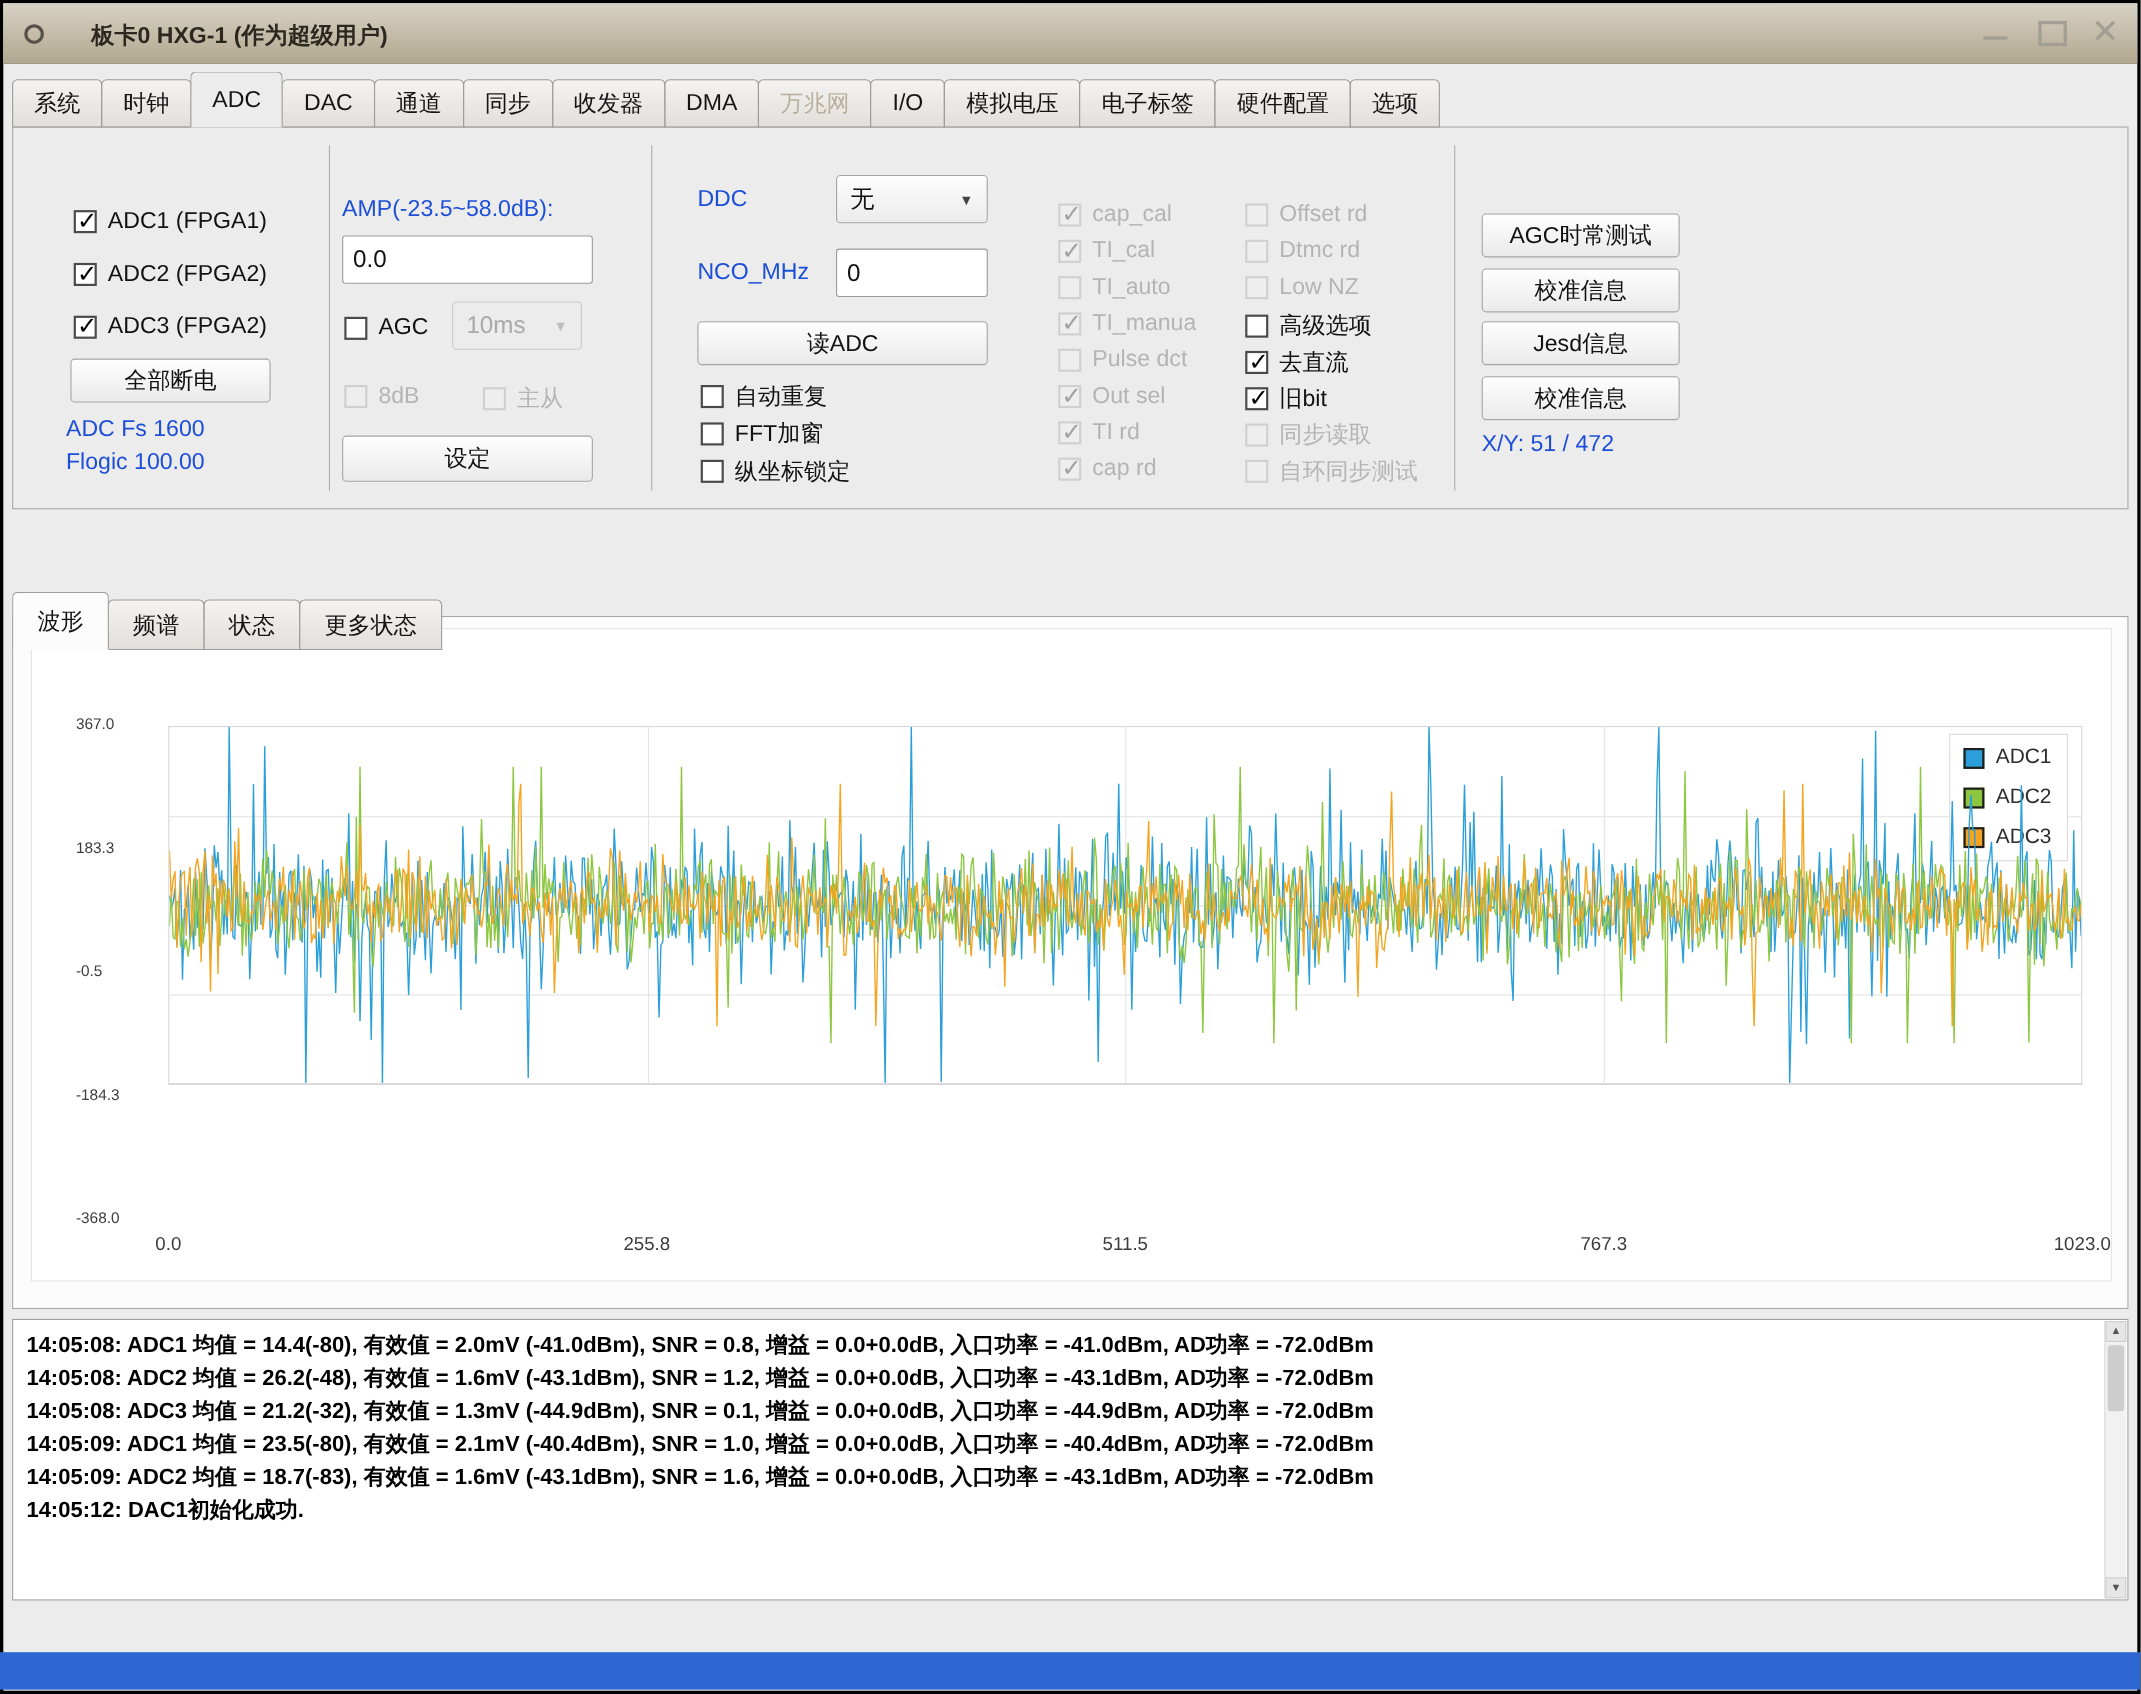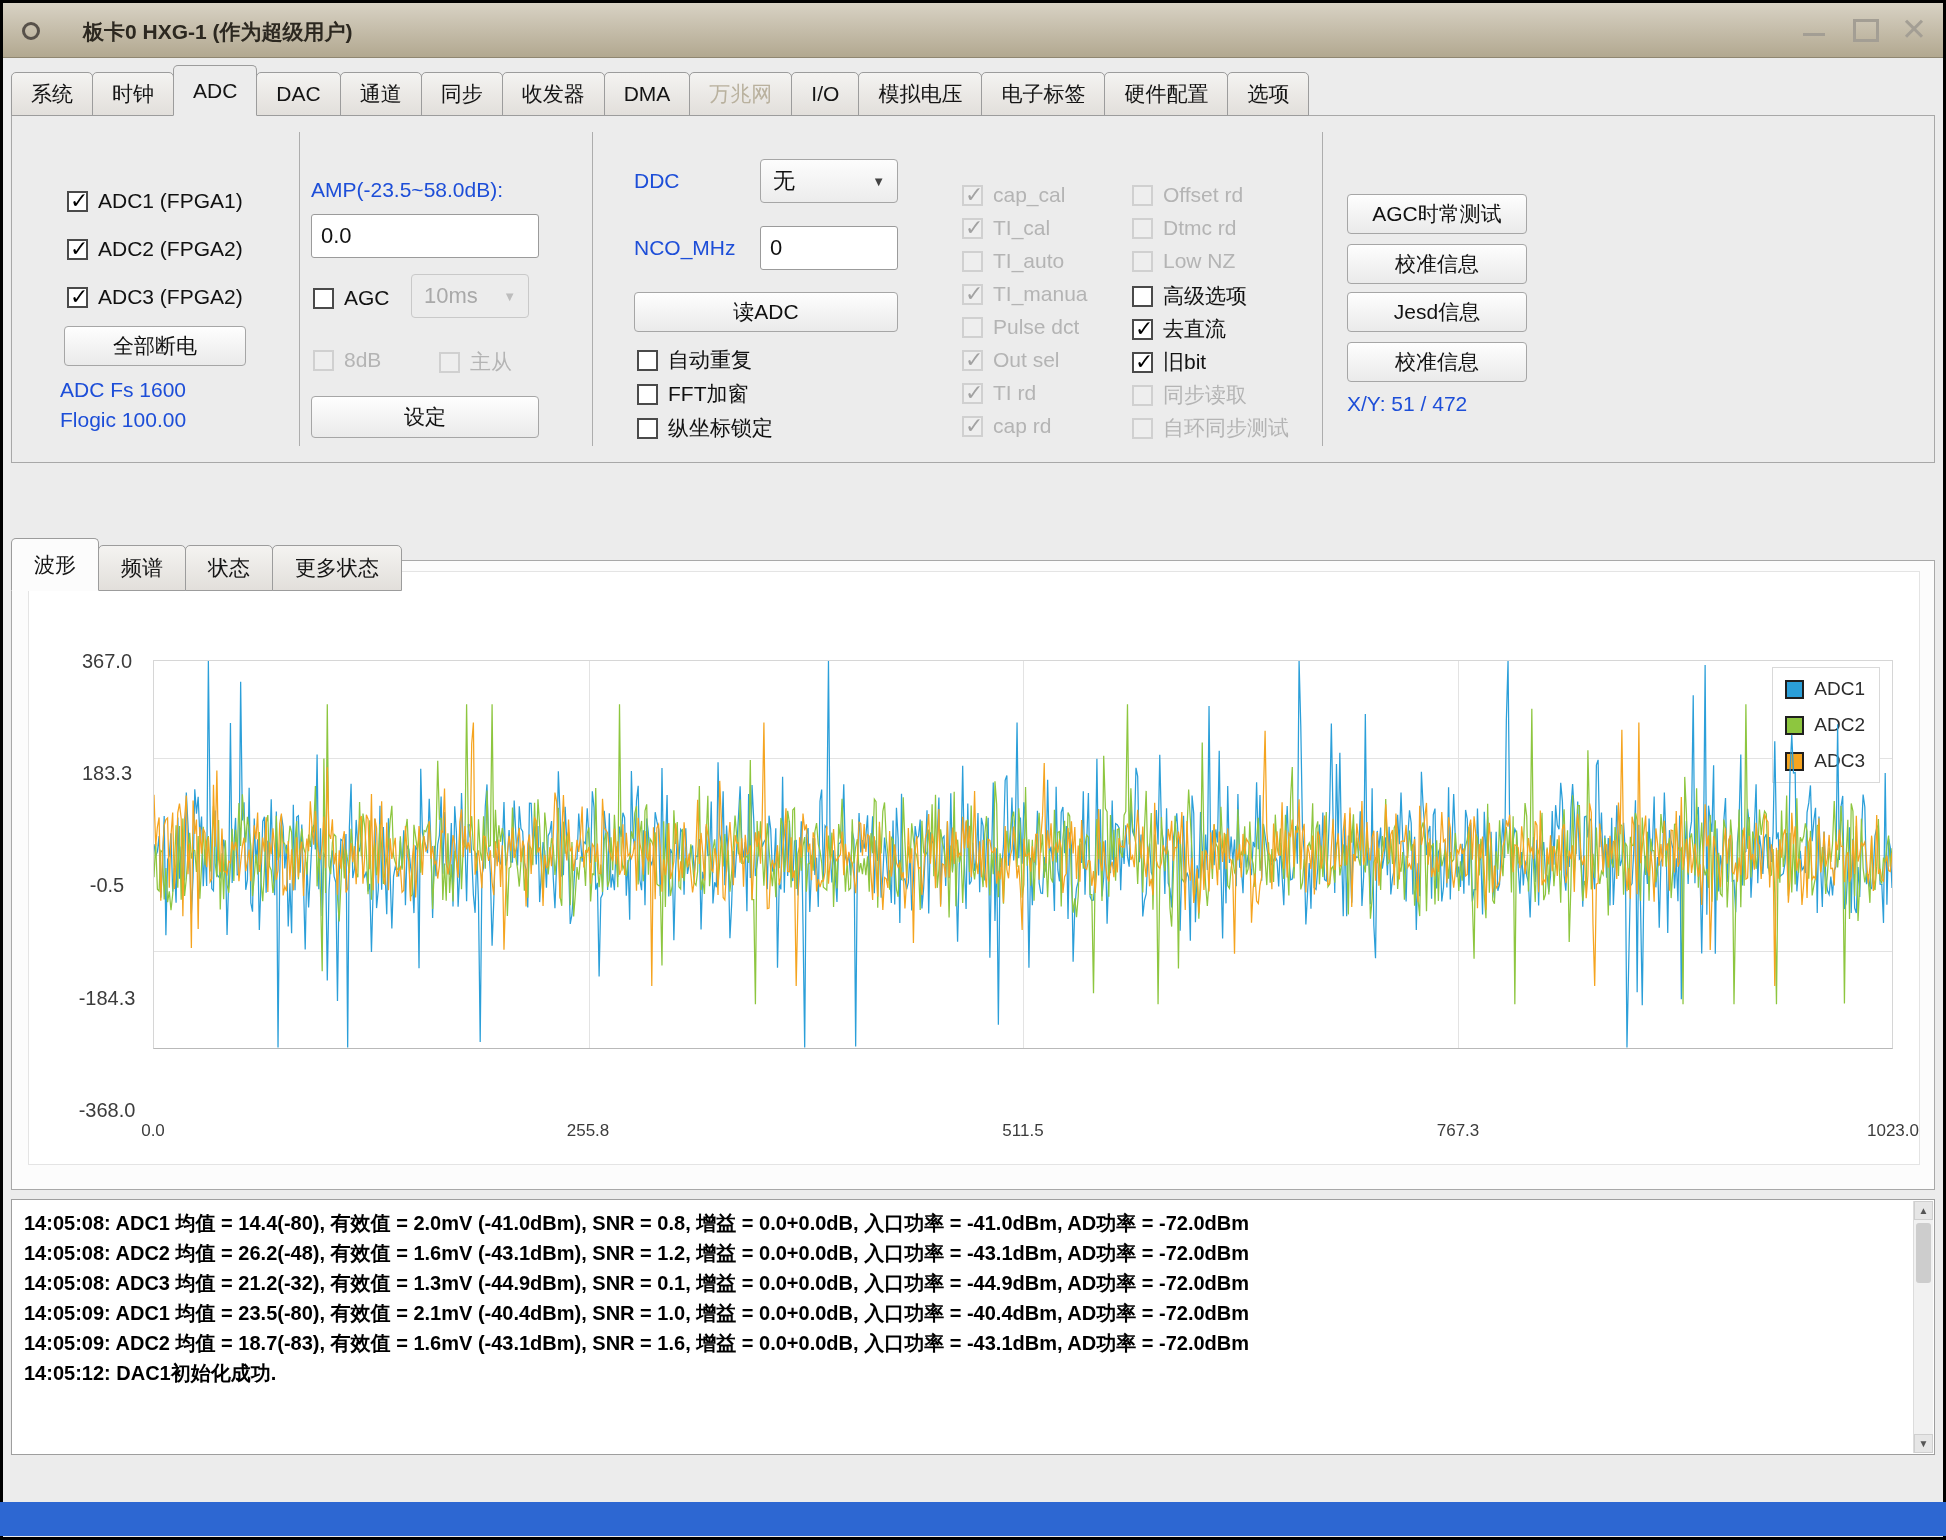--- a/index.html
+++ b/index.html
@@ -51,26 +51,26 @@
 
   
   .viewtabs{position:absolute;left:8px;top:535px;height:53px;display:flex;align-items:flex-end;z-index:3;}
   .vtab{box-sizing:border-box;height:46px;padding:0 22px;display:flex;align-items:center;font-size:21px;color:#141414;
         background:linear-gradient(#f4f3f1,#e2dfdb);border:1px solid #9c9c9c;border-radius:5px 5px 0 0;margin-left:-1px;}
   .vtab:first-child{margin-left:0;}
   .vtab.active{height:53px;background:#fcfcfc;border-bottom:1px solid #fcfcfc;z-index:4;position:relative;}
   .view-panel{position:absolute;left:8px;top:557px;width:1924px;height:630px;box-sizing:border-box;
               background:#fcfcfc;border:1px solid #a8a8a8;z-index:2;}
   .chart-canvas{position:absolute;left:16px;top:10px;width:1890px;height:592px;background:#fff;border:1px solid #e4e4e4;}
-  .plot{position:absolute;left:124px;top:88px;width:1740px;height:389px;box-sizing:border-box;
+  .plot{position:absolute;left:124px;top:88px;width:1740px;height:326px;box-sizing:border-box;
         border:1px solid #d6d6d6;border-bottom:1px solid #b9b9b9;}
   .hgrid{position:absolute;left:0;width:100%;height:1px;background:#e3e3e3;}
   .vgrid{position:absolute;top:0;height:100%;width:1px;background:#e3e3e3;}
   .wave-svg{position:absolute;left:0;top:0;width:100%;height:100%;z-index:2;}
-  .ytick{position:absolute;width:76px;text-align:center;font-size:20px;color:#3c3c3c;}
+  .ytick{position:absolute;width:76px;text-align:left;font-size:14px;color:#3c3c3c;}
   .xtick{position:absolute;transform:translateX(-50%);font-size:17px;color:#3c3c3c;}
   .legend{position:absolute;right:12px;top:6px;z-index:1;background:#fff;border:1px solid #d9d9d9;
           padding:10px 14px 10px 12px;display:flex;flex-direction:column;gap:14px;}
   .legend-item{display:flex;align-items:center;gap:10px;font-size:19px;color:#2c2c2c;}
   .legend-swatch{width:19px;height:19px;box-sizing:border-box;border:2px solid #1f1f1f;}
 
   
   .logbox{position:absolute;left:8px;top:1196px;width:1924px;height:256px;box-sizing:border-box;
           background:#fff;border:1px solid #9e9e9e;}
   .log-lines{position:absolute;left:12px;top:8px;right:30px;font-size:20px;font-weight:600;color:#000;

